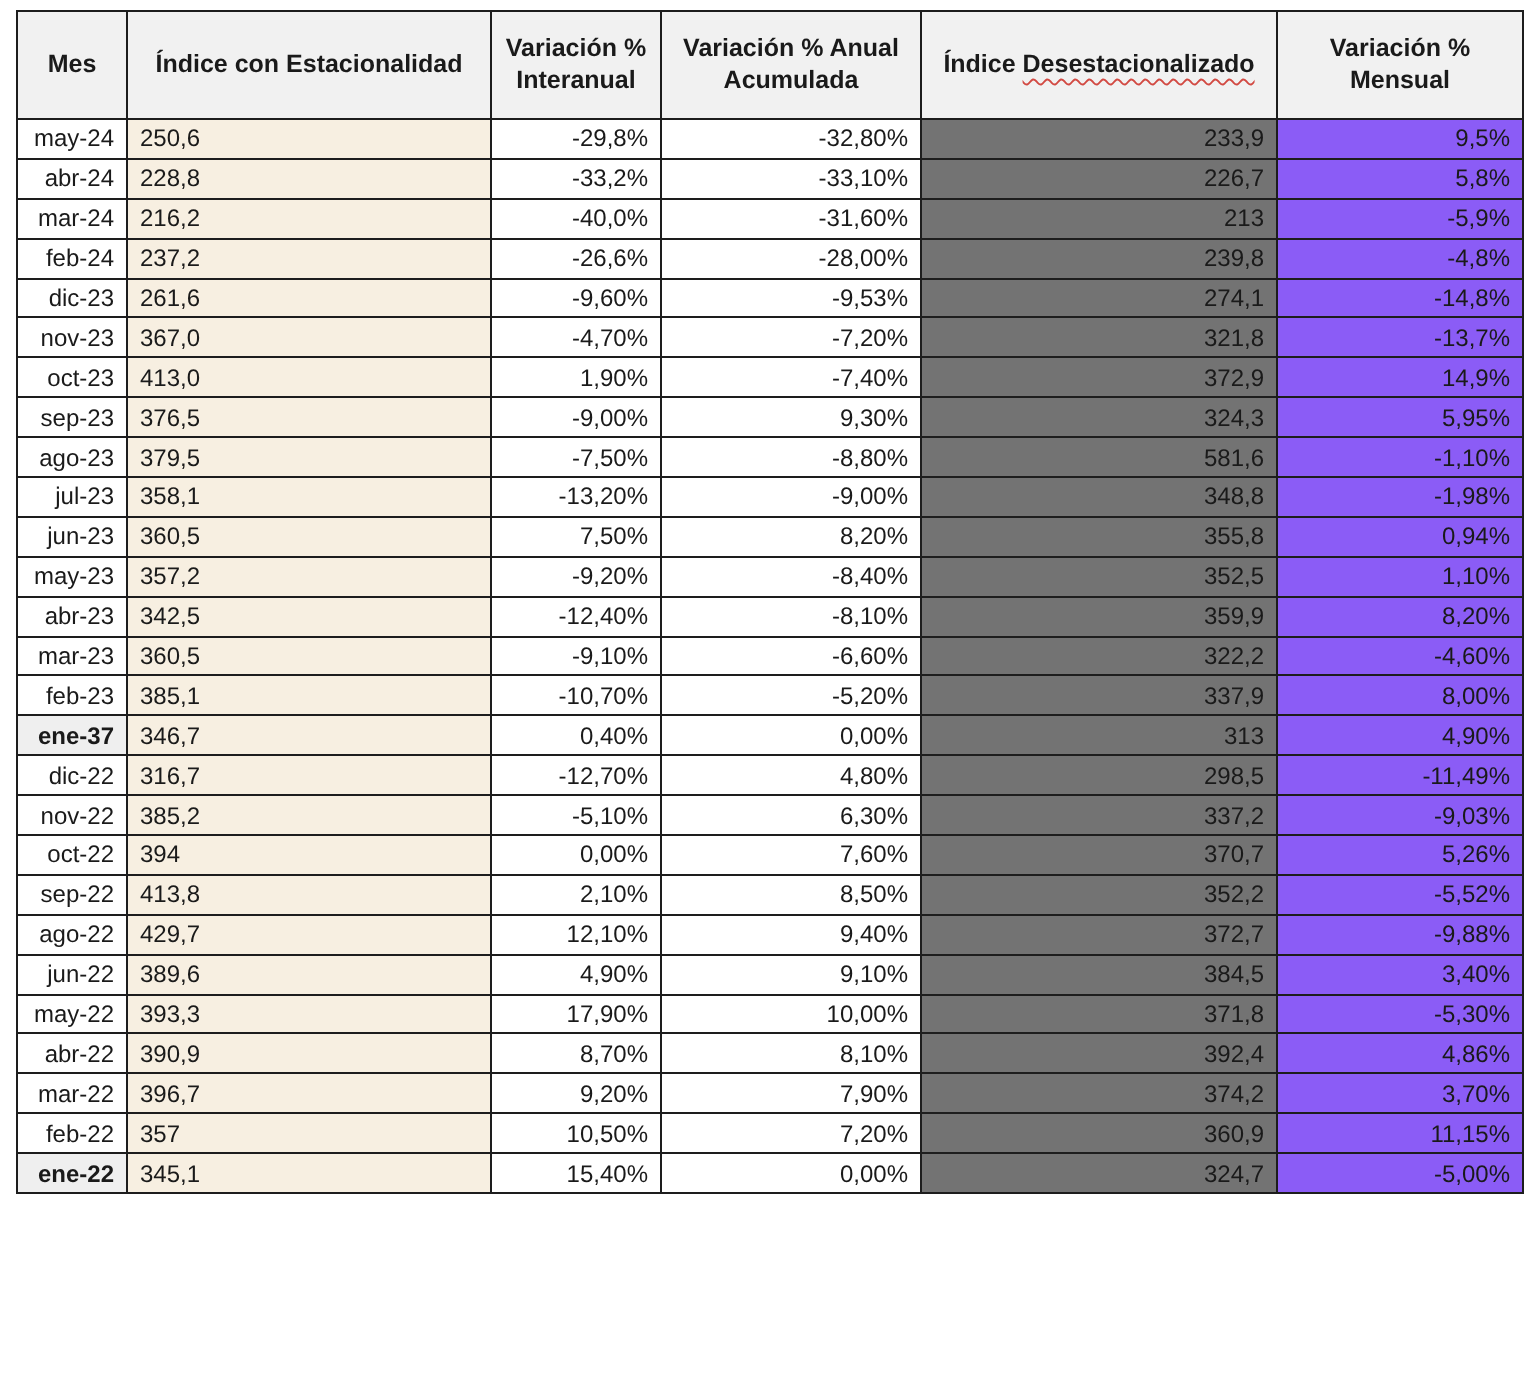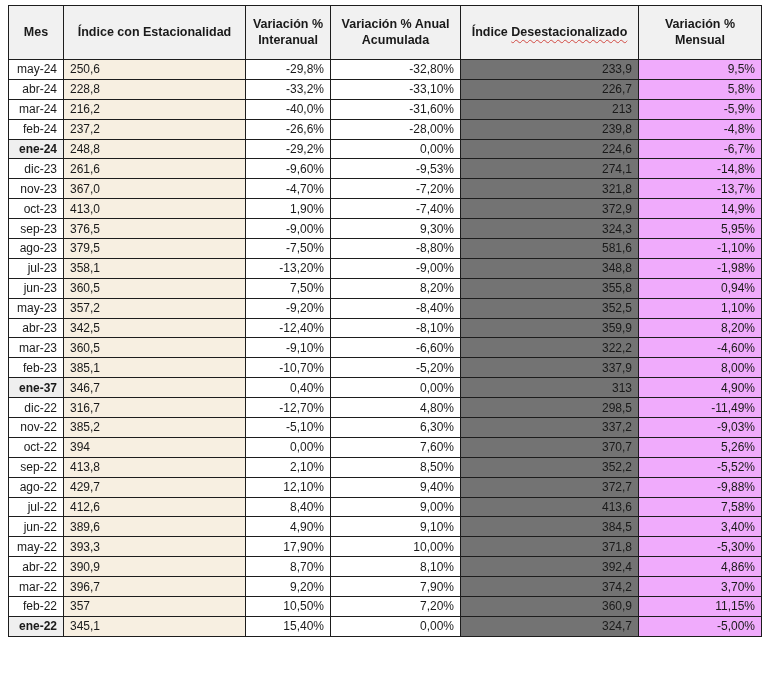--- a/index.html
+++ b/index.html
@@ -47,21 +47,21 @@
     padding: 0 6px;
     vertical-align: middle;
   }
   
   .col-mes { text-align: right; background: #ffffff; margin-top: 44px; }
   tr.year-start .col-mes { font-weight: 700; background: #efefef; }
   .col-indice_estacionalidad { background: #f7efe1; color: #e8a33d; }
   .col-var_interanual { text-align: right; background: #ffffff; }
   .col-var_anual_acumulada { text-align: right; background: #ffffff; }
   .col-indice_desestacionalizado { text-align: right; background: #737373; color: #4e81a6; }
-  .col-var_mensual { text-align: right; background: #f0abfc; }
+  .col-var_mensual { text-align: right; background: #8b5cf6; }
   
   .squiggle {
     text-decoration: underline;
     text-decoration-style: wavy;
     text-decoration-color: #d24a43;
     text-decoration-thickness: 1px;
     text-underline-offset: 3px;
     text-decoration-skip-ink: none;
   }
 </style>
@@ -114,28 +114,20 @@
           <td class="col-var_mensual">-5,9%</td>
         </tr>
         <tr>
           <td class="col-mes">feb-24</td>
           <td class="col-indice_estacionalidad">237,2</td>
           <td class="col-var_interanual">-26,6%</td>
           <td class="col-var_anual_acumulada">-28,00%</td>
           <td class="col-indice_desestacionalizado">239,8</td>
           <td class="col-var_mensual">-4,8%</td>
         </tr>
-        <tr class="year-start">
-          <td class="col-mes">ene-24</td>
-          <td class="col-indice_estacionalidad">248,8</td>
-          <td class="col-var_interanual">-29,2%</td>
-          <td class="col-var_anual_acumulada">0,00%</td>
-          <td class="col-indice_desestacionalizado">224,6</td>
-          <td class="col-var_mensual">-6,7%</td>
-        </tr>
         <tr>
           <td class="col-mes">dic-23</td>
           <td class="col-indice_estacionalidad">261,6</td>
           <td class="col-var_interanual">-9,60%</td>
           <td class="col-var_anual_acumulada">-9,53%</td>
           <td class="col-indice_desestacionalizado">274,1</td>
           <td class="col-var_mensual">-14,8%</td>
         </tr>
         <tr>
           <td class="col-mes">nov-23</td>
@@ -259,28 +251,20 @@
         </tr>
         <tr>
           <td class="col-mes">ago-22</td>
           <td class="col-indice_estacionalidad">429,7</td>
           <td class="col-var_interanual">12,10%</td>
           <td class="col-var_anual_acumulada">9,40%</td>
           <td class="col-indice_desestacionalizado">372,7</td>
           <td class="col-var_mensual">-9,88%</td>
         </tr>
         <tr>
-          <td class="col-mes">jul-22</td>
-          <td class="col-indice_estacionalidad">412,6</td>
-          <td class="col-var_interanual">8,40%</td>
-          <td class="col-var_anual_acumulada">9,00%</td>
-          <td class="col-indice_desestacionalizado">413,6</td>
-          <td class="col-var_mensual">7,58%</td>
-        </tr>
-        <tr>
           <td class="col-mes">jun-22</td>
           <td class="col-indice_estacionalidad">389,6</td>
           <td class="col-var_interanual">4,90%</td>
           <td class="col-var_anual_acumulada">9,10%</td>
           <td class="col-indice_desestacionalizado">384,5</td>
           <td class="col-var_mensual">3,40%</td>
         </tr>
         <tr>
           <td class="col-mes">may-22</td>
           <td class="col-indice_estacionalidad">393,3</td>

